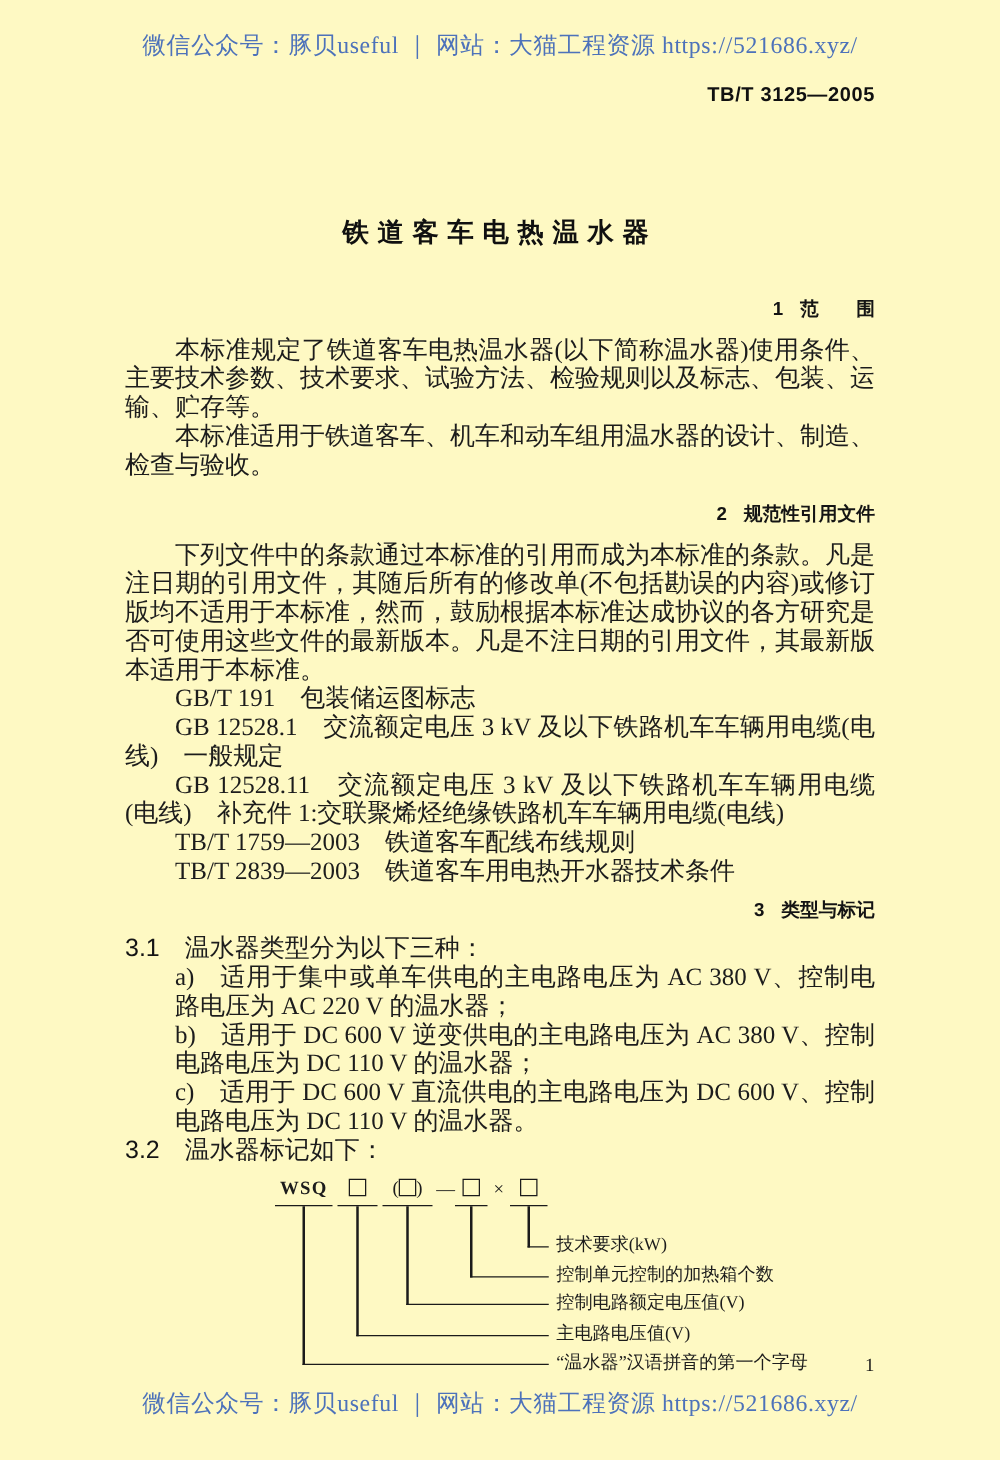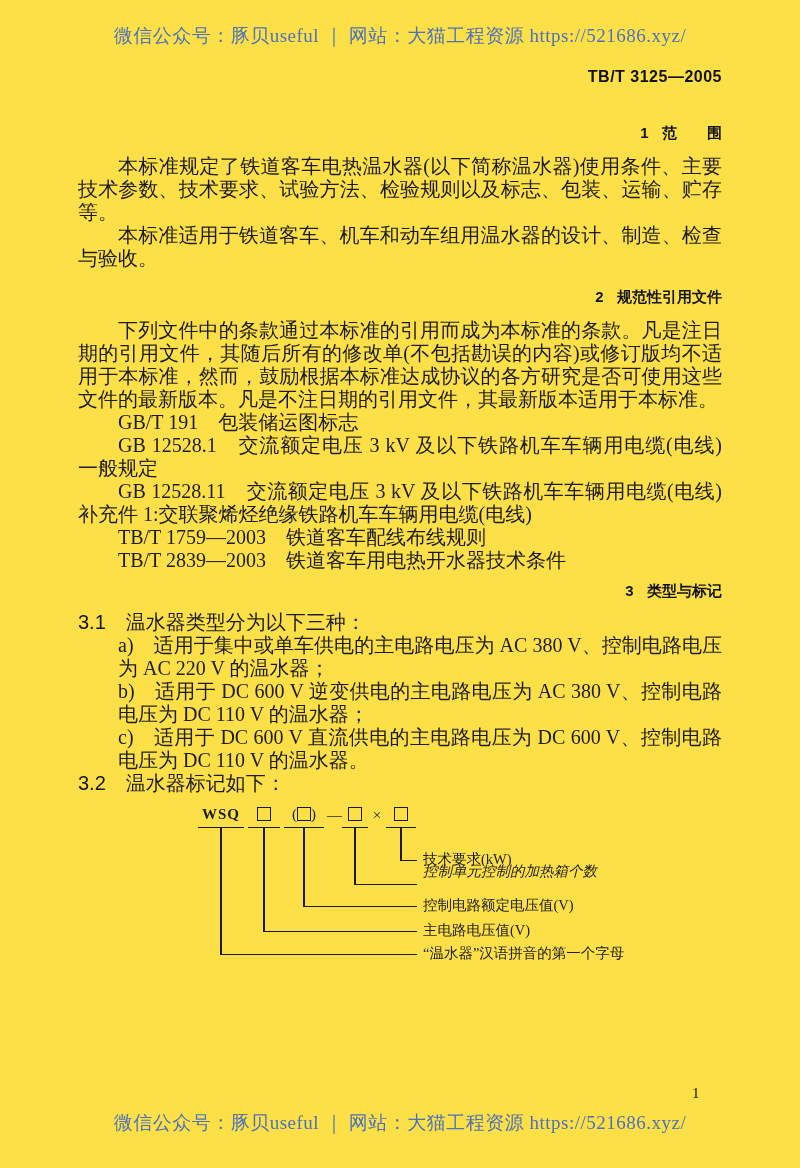--- a/index.html
+++ b/index.html
@@ -1,22 +1,22 @@
 <!DOCTYPE html>
 <html lang="zh"><head>
 <meta charset="utf-8">
 <style>
   html,body{margin:0;padding:0;background:#ffffff;}
   .page{
     position:relative;
     width:800px;height:1168px;
     margin:0 auto;
-    background:#fde047;
+    background:#fef9c3;
     box-sizing:border-box;
-    padding:0 78px;
+    padding:0 100px;
     overflow:hidden;
     font-family:"Liberation Serif","DejaVu Serif",serif;
     color:#1c1c1c;
   }
   
   .wm{
     position:absolute;left:0;width:800px;
     text-align:center;
     font-size:19px;
     color:#4d72ba;
@@ -115,20 +115,21 @@
 </style>
 </head>
 <body>
 
 <div class="page">
 
   <div class="wm wm-top">微信公众号：豚贝useful ｜ 网站：大猫工程资源 https://521686.xyz/</div>
 
   <p class="doc-code">TB/T 3125—2005</p>
 
+  <h1 class="doc-title">铁道客车电热温水器</h1>
 
   <div class="body">
 
     <h2 class="sec sec1">
       <span class="sec-num">1</span><span>范　　围</span>
     </h2>
     <p class="indent">本标准规定了铁道客车电热温水器(以下简称温水器)使用条件、主要技术参数、技术要求、试验方法、检验规则以及标志、包装、运输、贮存等。</p>
     <p class="indent">本标准适用于铁道客车、机车和动车组用温水器的设计、制造、检查与验收。</p>
 
     <h2 class="sec sec2">
@@ -175,21 +176,21 @@
       <div class="dg-vline" style="left:276px;height:57px;"></div>
       <div class="dg-vline" style="left:322px;height:33px;"></div>
 
       <div class="dg-hline" style="top:54.5px;left:322px;width:17px;"></div>
       <div class="dg-hline" style="top:78.5px;left:276px;width:63px;"></div>
       <div class="dg-hline" style="top:100.5px;left:225px;width:114px;"></div>
       <div class="dg-hline" style="top:125.5px;left:185px;width:154px;"></div>
       <div class="dg-hline" style="top:148.5px;left:142px;width:197px;"></div>
 
       <div class="dg-label" style="top:46px;">技术要求(kW)</div>
-      <div class="dg-label" style="top:58px;font-style:italic;">控制单元控制的加热箱个数</div>
+      <div class="dg-label" style="top:70px;">控制单元控制的加热箱个数</div>
       <div class="dg-label" style="top:92px;">控制电路额定电压值(V)</div>
       <div class="dg-label" style="top:117px;">主电路电压值(V)</div>
       <div class="dg-label" style="top:140px;">“温水器”汉语拼音的第一个字母</div>
     </div>
 
 
   </div>
 
   <div class="page-num">1</div>
 

